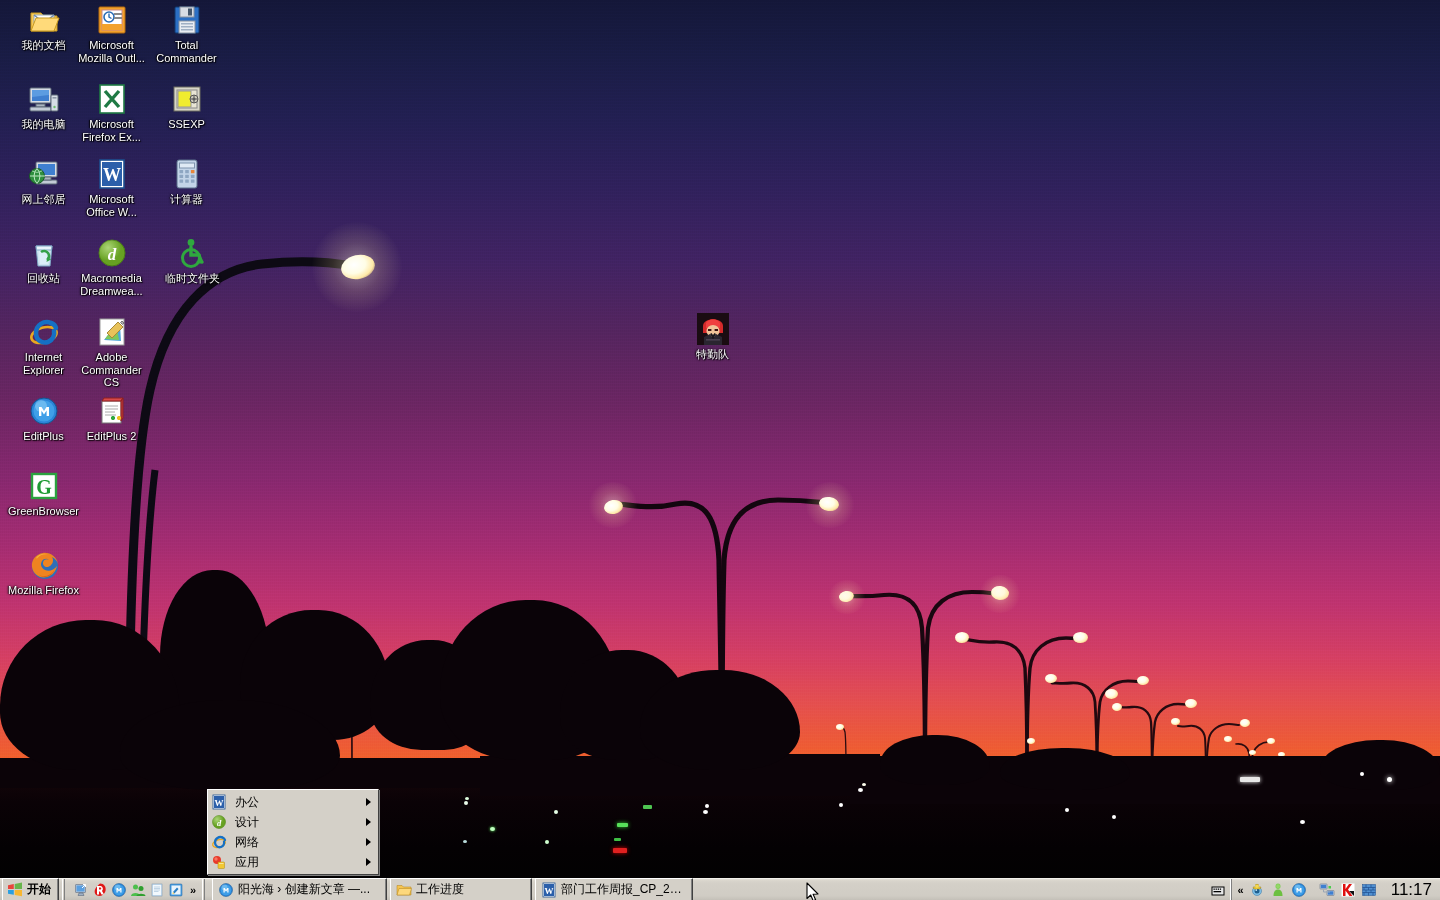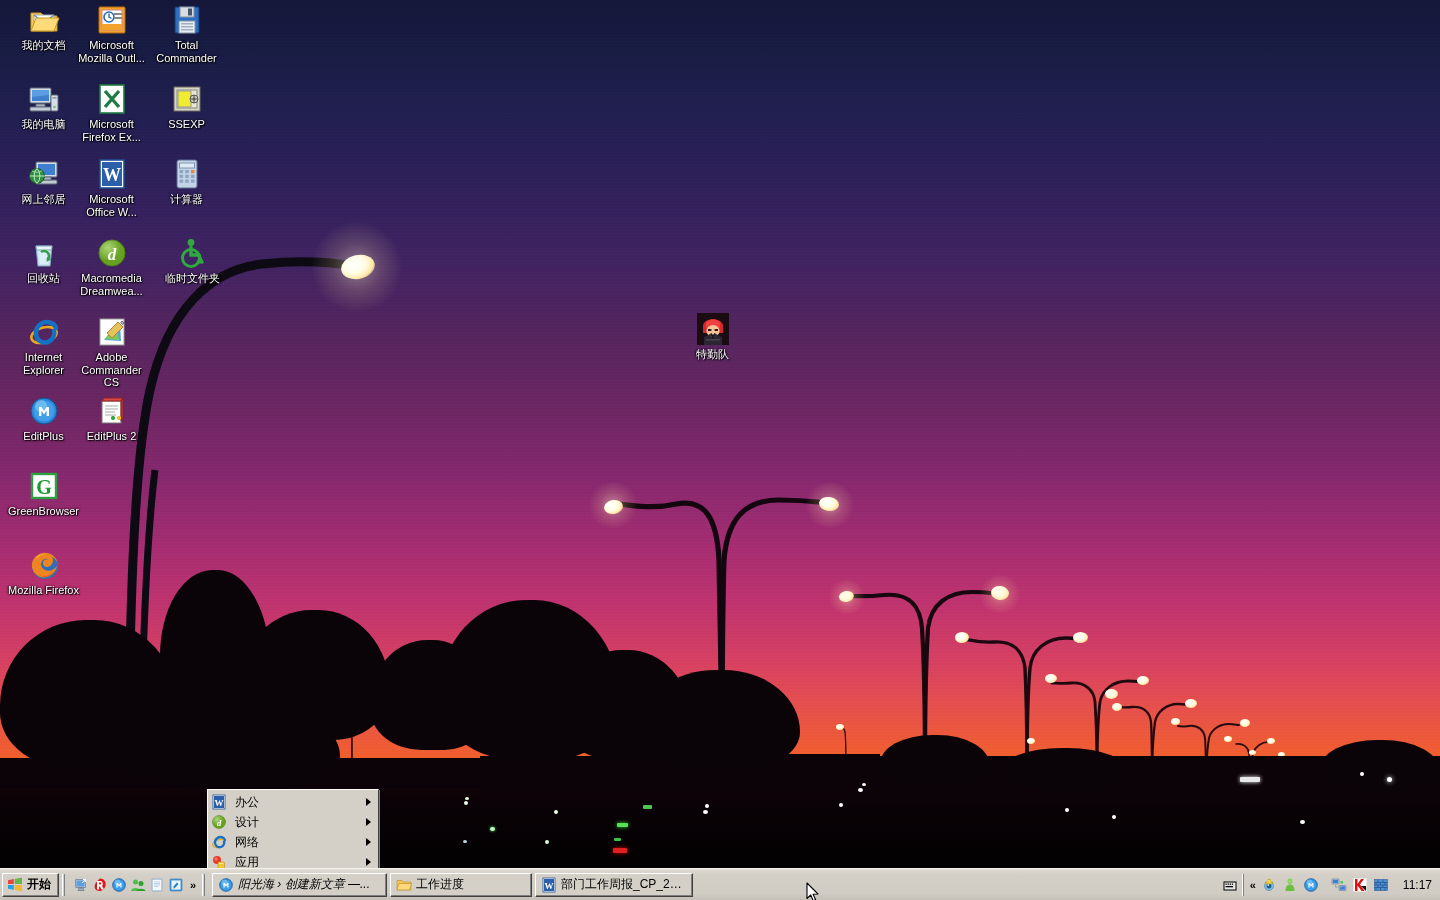--- a/index.html
+++ b/index.html
@@ -111,21 +111,21 @@
   }
   #popup-menu .mi .mico{ width:18px; height:16px; margin-right:6px; flex:0 0 18px; position:relative; }
   #popup-menu .mi .mlabel{ flex:1 1 auto; font-family:"Liberation Sans",sans-serif; font-size:12px; }
   #popup-menu .mi .arrow{
     width:0;height:0;border-top:4px solid transparent;border-bottom:4px solid transparent;
     border-left:5px solid #000; margin-right:4px;
   }
 
   
   #taskbar{
-    position:absolute; left:0; bottom:0; width:1440px; height:32px;
+    position:absolute; left:0; bottom:0; width:1440px; height:22px;
     background:linear-gradient(to bottom,#e4e1da 0%,#d9d5cc 8%,#d4d0c8 20%,#d0ccc4 80%,#c4c0b8 100%);
     border-top:1px solid #f3f1ec;
     display:flex; align-items:center;
     z-index:60;
   }
   #start-button{
     height:24px; margin-left:2px; padding:0 7px 0 4px;
     display:flex; align-items:center; gap:4px;
     background:#d4d0c8;
     border-top:1px solid #fff; border-left:1px solid #fff;
@@ -160,21 +160,21 @@
 
   #tray{
     display:flex; align-items:center; height:24px; margin-right:2px; gap:0px;
   }
   .tray-group{
     display:flex; align-items:center; gap:5px; height:22px; padding:0 6px;
     border-left:1px solid #808080;
     box-shadow:-1px 0 0 #fff;
   }
   .tray-group .tico{ width:16px; height:16px; position:relative; }
-  #tray-clock{ font-size:12px; color:#000; padding:0 6px 0 8px; }
+  #tray-clock{ font-size:17px; color:#000; padding:0 6px 0 8px; }
   .ime-btn{ width:20px;height:22px;display:flex;align-items:center;justify-content:center;margin-right:3px;}
 
   
   #cursor{ position:absolute; left:806px; top:882px; z-index:90; }
 </style>
 </head>
 <body>
 
 <div id="wallpaper">
   <div class="sky"></div>
@@ -608,21 +608,21 @@
       <rect x="7" y="7" width="18" height="18" fill="#eaf4fc"></rect>
       <path d="M10 20 L18 11 L21 14 L13 23 Z" fill="#2b7fc4"></path>
       <path d="M10 20 L9 24 L13 23 Z" fill="#f0c84a"></path>
         </svg></span>
     </div>
 
   <div class="chev">»</div>
   <div class="sep-grip"></div>
 
   <div id="task-buttons">
-      <div class="taskbtn" style="width: 175px; font-style: italic;">
+      <div class="taskbtn" style="width: 175px;">
         <span class="tbicon"><svg width="16" height="16" viewBox="0 0 32 32">
       <circle cx="16" cy="16" r="13" fill="#2b85d8" stroke="#14558f"></circle>
       <circle cx="16" cy="16" r="10.5" fill="#3f9fe8"></circle>
       <circle cx="13" cy="11" r="6" fill="#8fd0f5" opacity=".55"></circle>
       <path d="M11 21 L11 12 L13.5 12 L16 16 L18.5 12 L21 12 L21 21 L18.6 21 L18.6 15.5 L16 19.5 L13.4 15.5 L13.4 21 Z" fill="#fff"></path>
           </svg></span>
         <span class="tblabel">阳光海 › 创建新文章 —...</span>
       </div>
       <div class="taskbtn" style="width: 142px;">
         <span class="tbicon"><svg width="16" height="16" viewBox="0 0 32 32">

